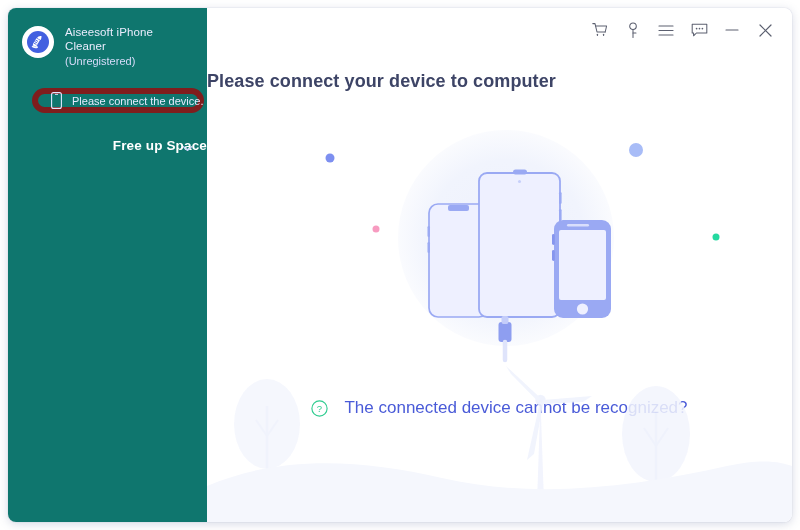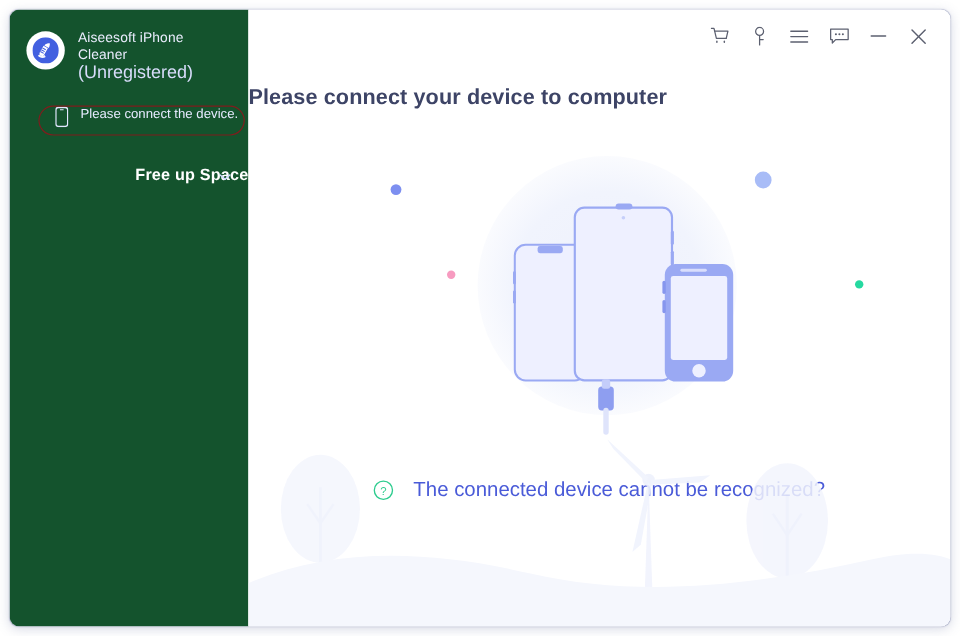--- a/index.html
+++ b/index.html
@@ -22,21 +22,21 @@
     border-radius: 8px;
     box-shadow: 0 2px 10px rgba(120,130,170,0.30), 0 0 1px rgba(120,130,170,0.55);
     overflow: hidden;
     display: flex;
   }
 
   
   #sidebar {
     width: 199px;
     height: 514px;
-    background: #14532d;
+    background: #0f766e;
     position: relative;
     flex: 0 0 199px;
     overflow: hidden;
   }
 
   #brand-row {
     position: absolute;
     left: 14px;
     top: 16px;
     width: 180px;
@@ -61,36 +61,36 @@
     line-height: 14px;
     padding-top: 1px;
   }
   .brand-line {
     font-size: 11.5px;
     color: #eaecfd;
     letter-spacing: 0.1px;
     display: block;
   }
   .brand-sub {
-    font-size: 15px;
+    font-size: 11px;
     color: #d7dcfa;
     display: block;
     margin-top: 1px;
   }
 
   #connect-pill {
     position: absolute;
     left: 24px;
     top: 80px;
     width: 172px;
     height: 25px;
-    border: 1px solid #7f1d1d;
+    border: 6px solid #7f1d1d;
     border-radius: 13px;
     display: flex;
-    align-items: flex-start;
+    align-items: center;
     box-sizing: border-box;
     background: transparent;
   }
   #connect-pill .pill-icon {
     margin-left: 13px;
     flex: 0 0 auto;
     display: flex;
     align-items: center;
   }
   #connect-pill .pill-label {

